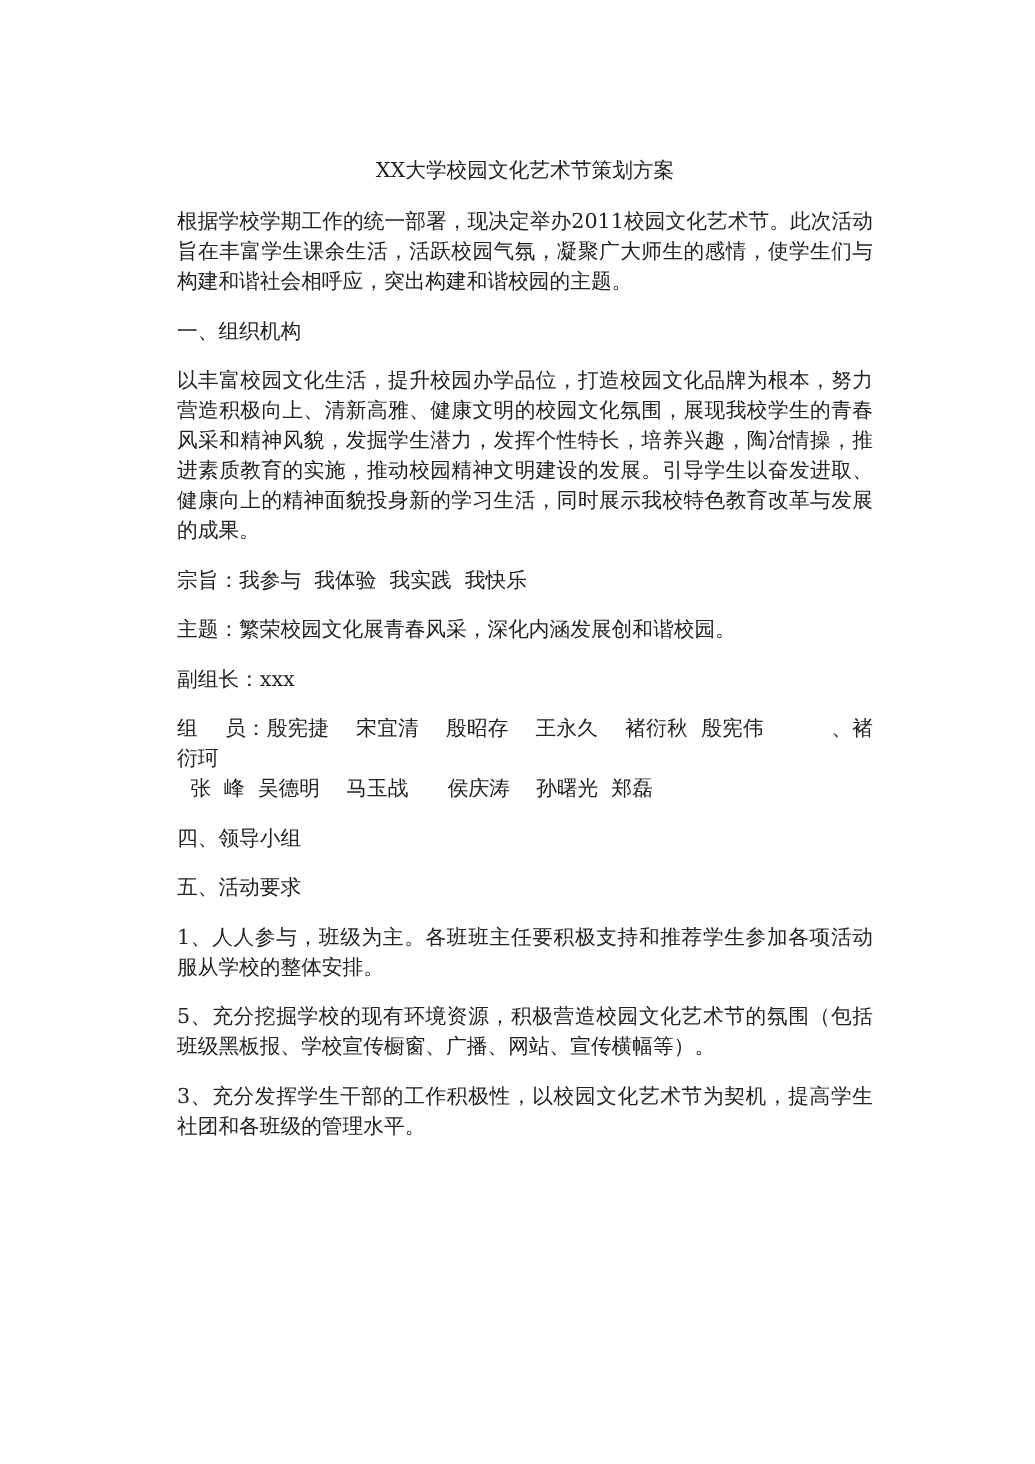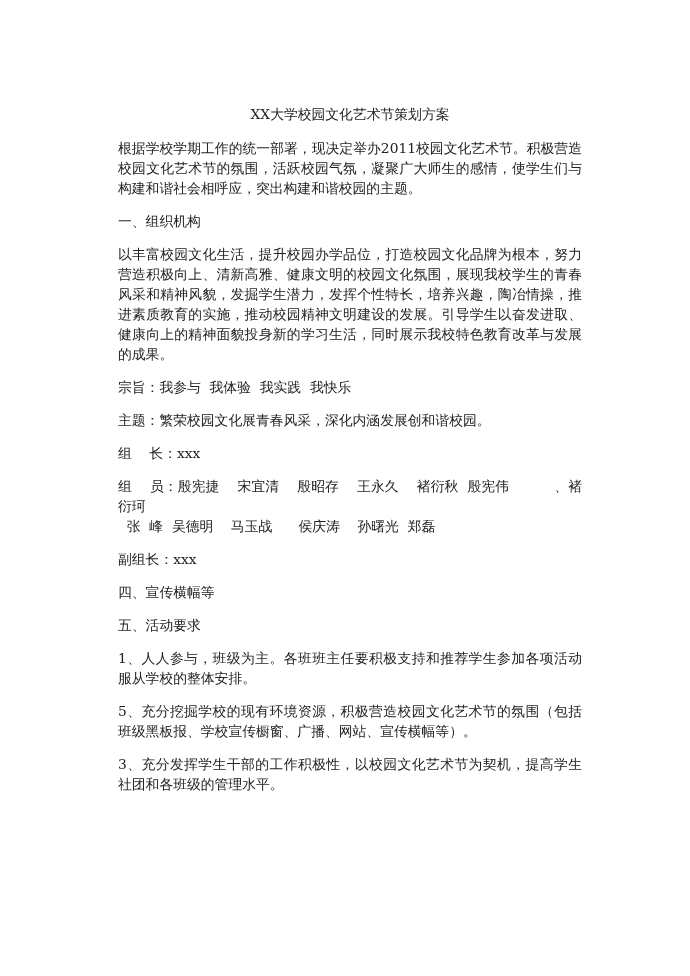--- a/index.html
+++ b/index.html
@@ -17,33 +17,32 @@
   .title { text-align: center; margin: 0 0 14px 0; font-size: 13.8px; line-height: 20px; }
   .p { margin: 0 0 13px 0; text-align: justify; text-align-last: left; word-break: break-all; }
   .members { word-break: break-all; white-space: pre-wrap; }
 </style>
 </head>
 <body>
 
 <div class="page">
   <div class="content">
     <div class="title">XX大学校园文化艺术节策划方案</div>
-    <div class="p">根据学校学期工作的统一部署，现决定举办2011校园文化艺术节。积极营造校园文化艺术节的氛围，活跃校园气氛，凝聚广大师生的感情，使学生们与构建和谐社会相呼应，突出构建和谐校园的主题。</div>
+    <div class="p">根据学校学期工作的统一部署，现决定举办2011校园文化艺术节。此次活动旨在丰富学生课余生活，活跃校园气氛，凝聚广大师生的感情，使学生们与构建和谐社会相呼应，突出构建和谐校园的主题。</div>
 
     <div class="p">一、组织机构</div>
     <div class="p">以丰富校园文化生活，提升校园办学品位，打造校园文化品牌为根本，努力营造积极向上、清新高雅、健康文明的校园文化氛围，展现我校学生的青春风采和精神风貌，发掘学生潜力，发挥个性特长，培养兴趣，陶冶情操，推进素质教育的实施，推动校园精神文明建设的发展。引导学生以奋发进取、健康向上的精神面貌投身新的学习生活，同时展示我校特色教育改革与发展的成果。</div>
 
     <div class="p" style="white-space:pre-wrap">宗旨：我参与  我体验  我实践  我快乐</div>
     <div class="p">主题：繁荣校园文化展青春风采，深化内涵发展创和谐校园。</div>
 
-    <div class="p" style="white-space:pre-wrap">组    长：xxx</div>
+    <div class="p">副组长：xxx</div>
     <div class="p members">组    员：殷宪捷    宋宜清    殷昭存    王永久    褚衍秋  殷宪伟          、褚衍珂
   张  峰  吴德明    马玉战      侯庆涛    孙曙光  郑磊</div>
-    <div class="p">副组长：xxx</div>
 
-    <div class="p">四、宣传横幅等</div>
+    <div class="p">四、领导小组</div>
 
     <div class="p">五、活动要求</div>
     <div class="p">1、人人参与，班级为主。各班班主任要积极支持和推荐学生参加各项活动服从学校的整体安排。</div>
     <div class="p">5、充分挖掘学校的现有环境资源，积极营造校园文化艺术节的氛围（包括班级黑板报、学校宣传橱窗、广播、网站、宣传横幅等）。</div>
     <div class="p">3、充分发挥学生干部的工作积极性，以校园文化艺术节为契机，提高学生社团和各班级的管理水平。</div>
   </div>
 </div>
 
 </body></html>

